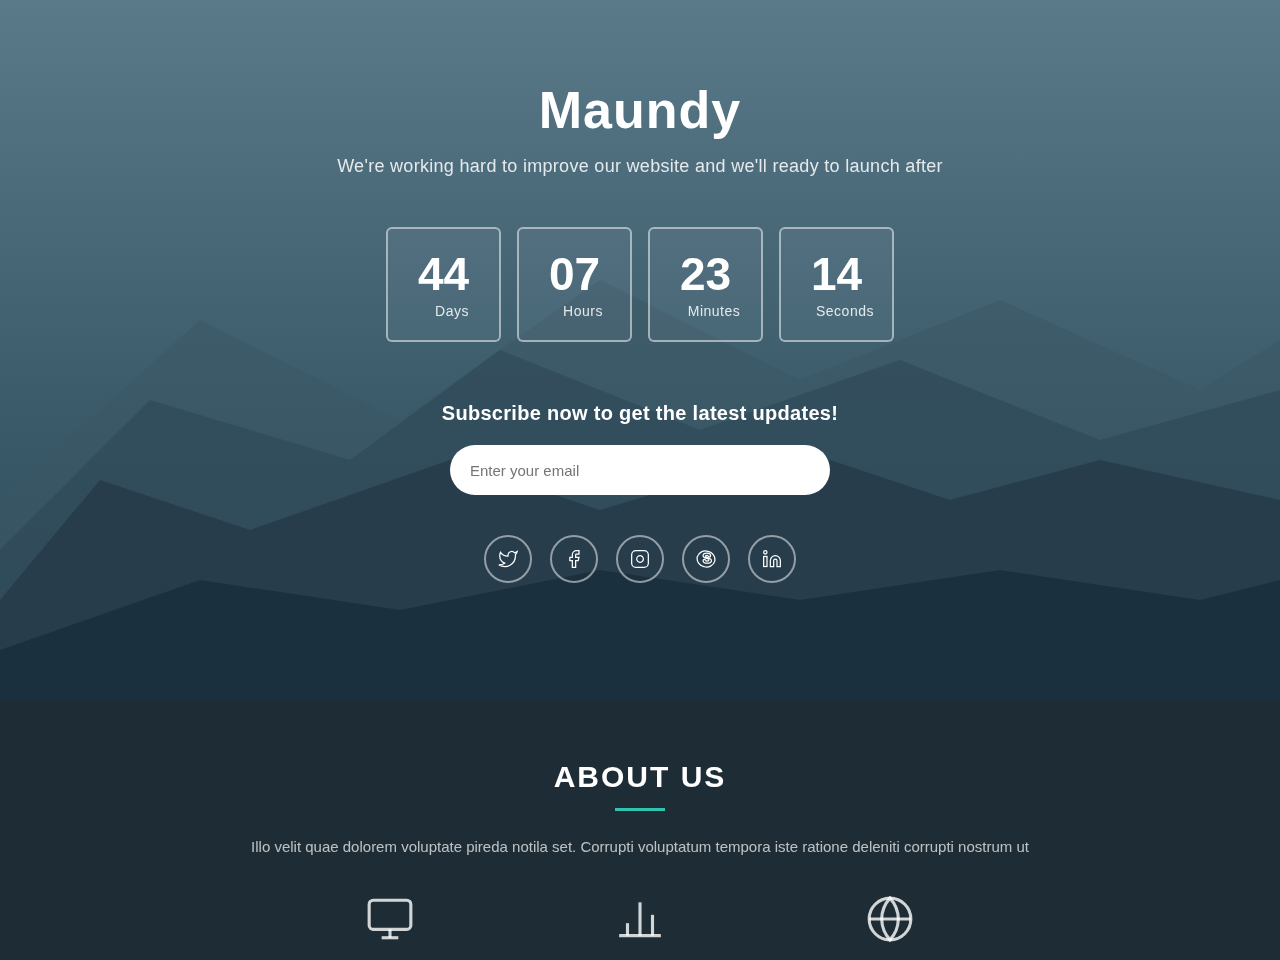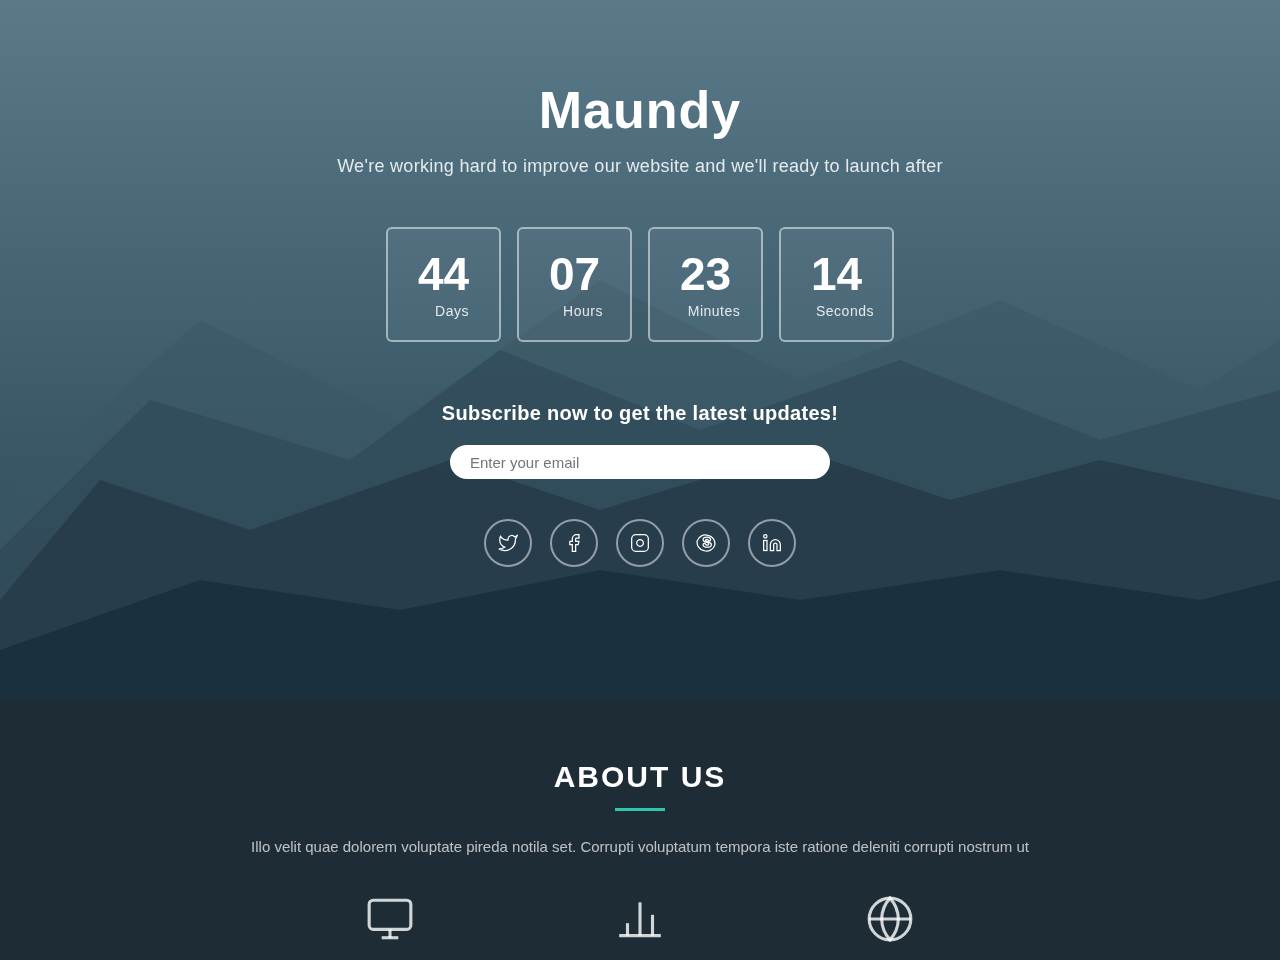--- a/index.html
+++ b/index.html
@@ -97,21 +97,21 @@
       font-size: 20px;
       font-weight: 700;
       color: #fff;
       margin-bottom: 20px;
       letter-spacing: 0.3px;
     }
 
     .subscribe-form {
       display: flex;
       width: 380px;
-      height: 34px;
+      height: 50px;
       border-radius: 30px;
       overflow: hidden;
       background: #fff;
       margin-bottom: 40px;
     }
 
     .subscribe-input {
       flex: 1;
       border: none;
       outline: none;

